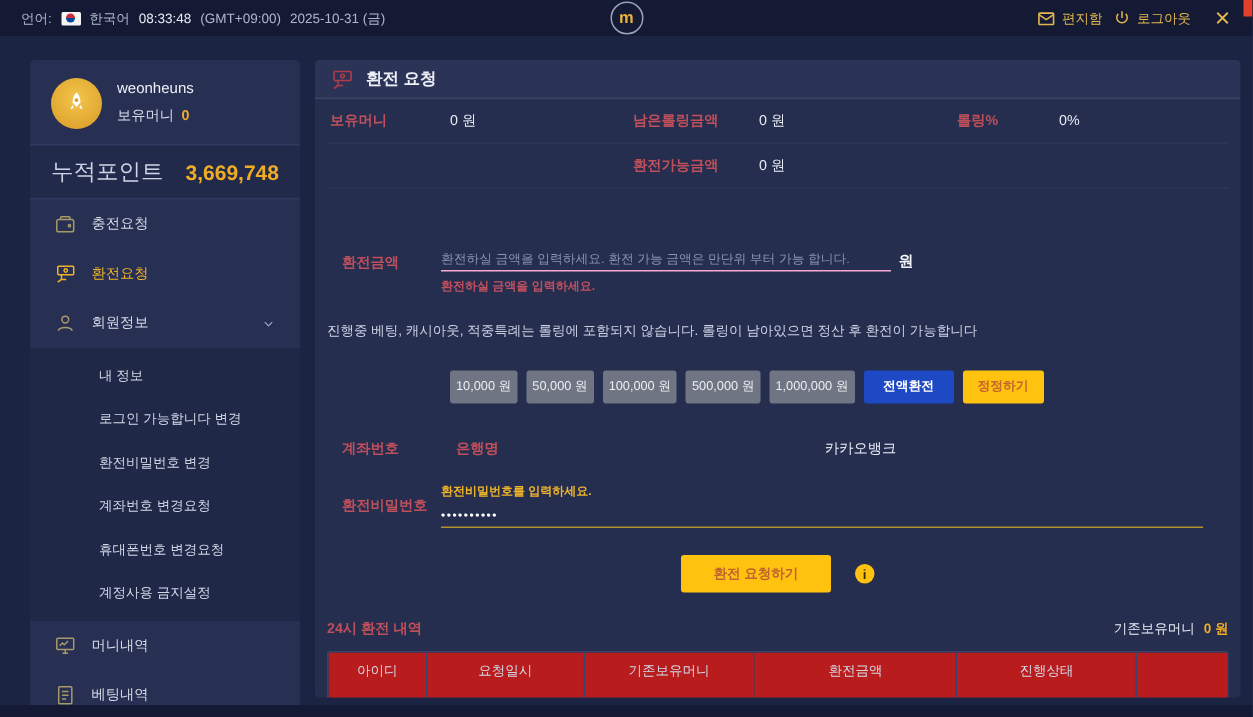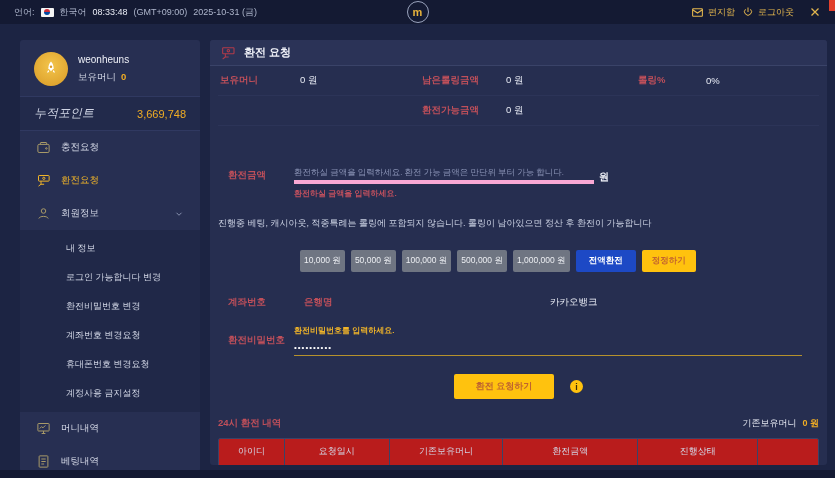--- a/index.html
+++ b/index.html
@@ -22,22 +22,22 @@
   .icon-svg { display:inline-block; vertical-align:middle; }
 
   
   .sidebar { position:absolute; left:20px; top:40px; width:180px; height:432px; background:#272f52; border-radius:3px; color:#d6dae8; }
   .profile { display:flex; align-items:center; gap:10px; padding:12px 14px 10px 14px; }
   .avatar { width:34px; height:34px; border-radius:50%; background:radial-gradient(circle at 50% 40%,#f3c54b,#d99a26); display:flex; align-items:center; justify-content:center; flex:none; }
   .p-name { font-size:10px; color:#eef0f7; margin-bottom:6px; }
   .p-money { font-size:9.5px; color:#d6dae8; }
   .p-money b { color:#f0ad24; margin-left:5px; }
   .points-row { display:flex; justify-content:space-between; align-items:center; padding:8px 14px; background:#222a4b; border-top:1px solid #303961; border-bottom:1px solid #303961; }
-  .points-label { font-size:12px; color:#cfd4e4;font-style:italic; }
-  .points-value { font-size:11px; font-weight:normal; color:#f0ad24; }
+  .points-label { font-size:15px; color:#cfd4e4; }
+  .points-value { font-size:14px; font-weight:bold; color:#f0ad24; }
   .nav-item { display:flex; align-items:center; gap:10px; padding:9px 16px; font-size:9.5px; cursor:pointer; color:#d6dae8; }
   .nav-item .nicon { color:#a89a68; width:15px; height:15px; flex:none; }
   .nav-item.active { color:#f0b429; }
   .nav-item.active .nicon { color:#f0b429; }
   .nav-chevron { margin-left:auto; color:#9aa3c0; }
   .submenu { background:#202848; padding:4px 0; }
   .submenu-item { padding:8px 16px 8px 46px; font-size:9px; color:#d2d7e6; cursor:pointer; }
 
   
   .panel { position:absolute; left:210px; top:40px; width:617px; height:425px; background:#262e50; border-radius:3px; overflow:hidden; }
@@ -47,21 +47,21 @@
   .panel-body { padding:0 8px; position:relative; }
 
   .red-label { color:#bf4f5a; font-weight:bold; font-size:9.5px; }
   .white-val { color:#e9ecf5; font-size:9.5px; }
 
   .summary-row { display:grid; grid-template-columns:80px 122px 84px 132px 68px 1fr; align-items:center; padding:8px 2px; border-bottom:1px solid #2c3458; }
 
   .amount-row { display:flex; margin-top:38px; }
   .amount-row .f-label { width:76px; padding-left:10px; padding-top:5px; flex:none; }
   .amount-field { display:flex; align-items:flex-end; gap:5px; }
-  .amount-input { width:300px; background:transparent; border:none; border-bottom:4px solid #f9a8d4; color:#e9ecf5; font-size:8.5px; padding:3px 0; outline:none; font-family:Liberation Serif, serif; }
+  .amount-input { width:300px; background:transparent; border:none; border-bottom:1px solid #f9a8d4; color:#e9ecf5; font-size:8.5px; padding:3px 0; outline:none; font-family:Liberation Sans, sans-serif; }
   .amount-input::placeholder { color:#8a93b5; }
   .amount-unit { color:#f2f4fa; font-size:10px; font-weight:bold; }
   .amount-error { color:#c0505e; font-size:8px; font-weight:bold; margin-top:4px; }
 
   .notice { margin-top:18px; font-size:9px; color:#ccd2e4; }
 
   .quick-row { margin:20px 0 0 82px; display:flex; gap:6px; }
   .btn { border:none; border-radius:2px; font-size:8.5px; cursor:pointer; font-family:inherit; }
   .btn-gray { background:#6f7582; color:#eceef2; padding:5px 4px; }
   .btn-blue { background:#1d49c5; color:#ffffff; padding:5px 13px; font-weight:bold; }

